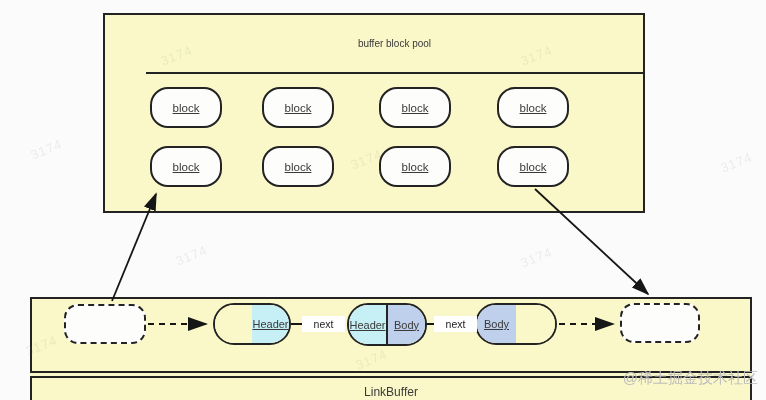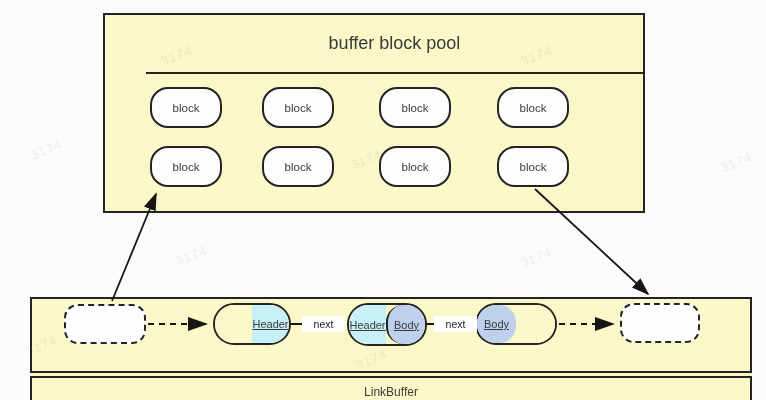--- a/index.html
+++ b/index.html
@@ -10,28 +10,28 @@
   }
   
   .pool{
     position:absolute;left:103px;top:13px;width:542px;height:200px;
     box-sizing:border-box;border:2px solid var(--line,#232323);
     background:var(--yellow,#FAF8C8);z-index:2;
   }
   .pool-title{
     height:57px;border-bottom:2px solid var(--line,#232323);
     display:flex;align-items:center;justify-content:center;
-    font-size:18px;
+    font-size:10px;
     margin-left:41px;
   }
   .block{
     position:absolute;width:72px;height:41px;box-sizing:border-box;
     border:2px solid var(--line,#232323);border-radius:18px;
     background:var(--node_white,#FDFDFB);
-    display:flex;align-items:center;justify-content:center;font-size:11.5px;
+    display:flex;align-items:center;justify-content:center;font-size:11.5px;text-decoration:underline;
   }
   .r1{top:72px}.r2{top:131px}
   .c1{left:45px}.c2{left:157px}.c3{left:274px}.c4{left:392px}
   
   .lb-wrap{position:absolute;left:30px;top:297px;width:722px;height:110px;
     background:var(--yellow,#FAF8C8);z-index:2;}
   .lb-main{position:absolute;left:0;top:0;width:722px;height:76px;
     box-sizing:border-box;border:2px solid var(--line,#232323);
     background:var(--yellow,#FAF8C8);}
   .lb-strip{position:absolute;left:0;top:79px;width:722px;height:31px;
@@ -46,21 +46,21 @@
   }
   .pill{
     position:absolute;box-sizing:border-box;z-index:6;display:flex;
     border:2px solid var(--line,#232323);border-radius:21px;overflow:hidden;
     font-size:11px;
     text-decoration:underline;
   }
   .pill .half{flex:1;display:flex;align-items:center;justify-content:center;}
   .fill-yellow{background:var(--yellow,#FAF8C8);}
   .fill-cyan{background:var(--cyan,#C6F0F5);}
-  .fill-blue{background:var(--periwinkle,#BFD0EC);border-radius:17px;}
+  .fill-blue{background:var(--periwinkle,#BFD0EC);}
   .divided{border-left:2px solid var(--line,#232323);}
   
   .next-chip{
     position:absolute;z-index:8;width:43px;height:16px;
     background:#fff;display:flex;align-items:center;justify-content:center;
     font-size:10.5px;color:#222;
   }
   
   #arrows{position:absolute;left:0;top:0;z-index:7;pointer-events:none;}
   
@@ -137,14 +137,15 @@
   <div class="wm" style="left:160px;top:48px;">3174</div>
   <div class="wm" style="left:520px;top:48px;">3174</div>
   <div class="wm" style="left:30px;top:142px;">3174</div>
   <div class="wm" style="left:350px;top:152px;">3174</div>
   <div class="wm" style="left:720px;top:155px;">3174</div>
   <div class="wm" style="left:175px;top:248px;">3174</div>
   <div class="wm" style="left:520px;top:250px;">3174</div>
   <div class="wm" style="left:25px;top:338px;">3174</div>
   <div class="wm" style="left:355px;top:352px;">3174</div>
 
+  <div class="site-credit">@稀土掘金技术社区</div>
 
 </div>
 
 </body></html>

